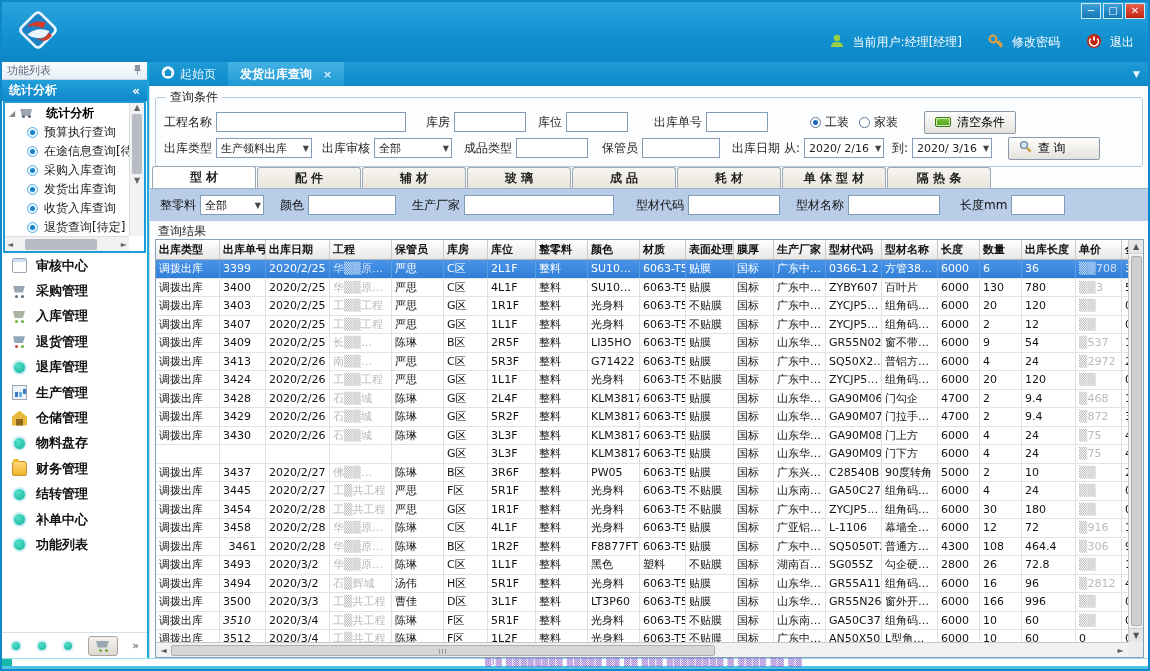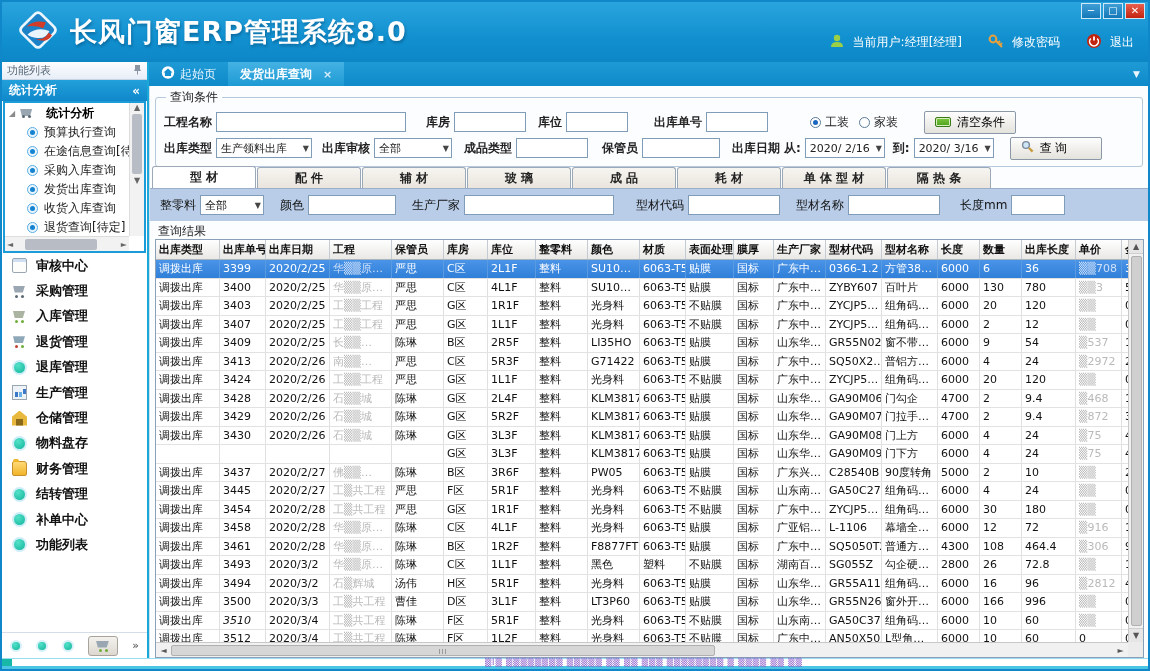--- a/index.html
+++ b/index.html
@@ -67,21 +67,21 @@
   .tab { display:flex; align-items:center; gap:5px; padding:0 12px; color:#eaf6fd; font-size:12px; cursor:pointer; }
   .tab.active { background:linear-gradient(#45b2e4,#1d9ad4); font-weight:bold; color:#fff; }
   .tab .close-x { font-size:11px; margin-left:6px; color:#d8eefb; cursor:pointer; }
   .tab-overflow { position:absolute; right:8px; top:7px; color:#eaf6fd; font-size:9px; cursor:pointer; }
   .content { flex:1; min-height:0; display:flex; flex-direction:column; background:#fbfdff; border-left:1px solid #cfe0ee; }
 
   
   .groupbox { flex:none; margin:3px 5px 0 5px; border:1px solid #b7c9dc; border-radius:3px; padding:3px 8px 5px 8px; position:relative; background:#fcfdff; }
   .groupbox legend { font-size:12px; color:#222; padding:0 4px; margin-left:2px; }
   .qrow { display:flex; align-items:center; height:26px; font-size:12px; color:#222; white-space:nowrap; }
-  .qrow label { margin-right:4px;font-weight:bold; }
+  .qrow label { margin-right:4px; }
   .tinput { height:20px; border:1px solid #7f9db9; background:#fff; font-size:12px; padding:0 3px; font-family:inherit; }
   .combo { height:20px; border:1px solid #7f9db9; background:#fff; font-size:11px; display:inline-flex; align-items:center; justify-content:space-between; padding:0 2px 0 4px; cursor:pointer; }
   .combo .arr { font-size:8px; color:#444; margin-left:3px; }
   .radio { display:inline-flex; align-items:center; gap:4px; margin-right:10px; cursor:pointer; }
   .radio .rb { width:11px; height:11px; border-radius:50%; border:1px solid #5a7a9a; background:#fff; position:relative; }
   .radio.checked .rb::before { content:""; position:absolute; left:2px; top:2px; width:5px; height:5px; border-radius:50%; background:#1a66c0; }
   .btn { height:23px; background:linear-gradient(#fdfdfd,#e4e2dc); border:1px solid #8a98a8; border-radius:2px; font-size:12px; display:inline-flex; align-items:center; gap:6px; padding:0 10px; cursor:pointer; }
   .clear-chip { width:16px; height:10px; background:linear-gradient(#7cc83e,#4ea01e); border:1px solid #3a7a14; border-radius:2px; box-shadow:inset 0 0 0 1px #d8f0c0; }
 
   
@@ -137,21 +137,20 @@
         <svg width="44" height="42" viewBox="0 0 48 48">
           <g transform="rotate(45 24 24)">
             <rect x="7" y="7" width="34" height="34" rx="6" fill="#eaf6ff"></rect>
             <rect x="10" y="10" width="28" height="28" rx="4" fill="#1b82c8"></rect>
           </g>
           <path d="M11 20 q9 -8 22 -5 l-3 7 q-10 -4 -19 -2 z" fill="#d23c28"></path>
           <path d="M12 29 q11 -9 25 -4 q-3 9 -14 8 q-8 -1 -11 -4 z" fill="#eaf4fd"></path>
           <path d="M21 34 q10 2 15 -7 l4 3 q-6 10 -19 4 z" fill="#d23c28"></path>
         </svg>
       </span>
-      <span class="app-title">长风门窗ERP管理系统8.0</span>
     </div>
     <div class="user-strip">
       <span>
         <svg width="16" height="16" viewBox="0 0 16 16">
             <circle cx="8" cy="5" r="3.2" fill="#9bcf46"></circle>
             <path d="M2 14 q0-5 6-5 t6 5 z" fill="#9bcf46"></path>
           </svg>
       </span>
       <span>当前用户:经理[经理]</span>
       <span class="gap"></span>
@@ -756,21 +755,21 @@
                   <div class="cell" style="width: 56px;">L-1106</div>
                   <div class="cell" style="width: 56px;">幕墙全…</div>
                   <div class="cell" style="width: 42px;">6000</div>
                   <div class="cell" style="width: 42px;">12</div>
                   <div class="cell" style="width: 54px;">72</div>
                   <div class="cell redact" style="width: 46px;">▒916</div>
                   <div class="cell" style="width: 26px;">123</div>
                 </div>
                 <div class="grid-row">
                   <div class="cell" style="width: 64px;">调拨出库</div>
-                  <div class="cell" style="width: 46px;">3461</div>
+                  <div class="cell" style="width: 46px; text-align: center;">3461</div>
                   <div class="cell" style="width: 64px;">2020/2/28</div>
                   <div class="cell redact" style="width: 62px;">华▒▒原…</div>
                   <div class="cell" style="width: 52px;">陈琳</div>
                   <div class="cell" style="width: 44px;">B区</div>
                   <div class="cell" style="width: 48px;">1R2F</div>
                   <div class="cell" style="width: 52px;">整料</div>
                   <div class="cell" style="width: 52px;">F8877FT</div>
                   <div class="cell" style="width: 46px;">6063-T5</div>
                   <div class="cell" style="width: 48px;">贴膜</div>
                   <div class="cell" style="width: 40px;">国标</div>

